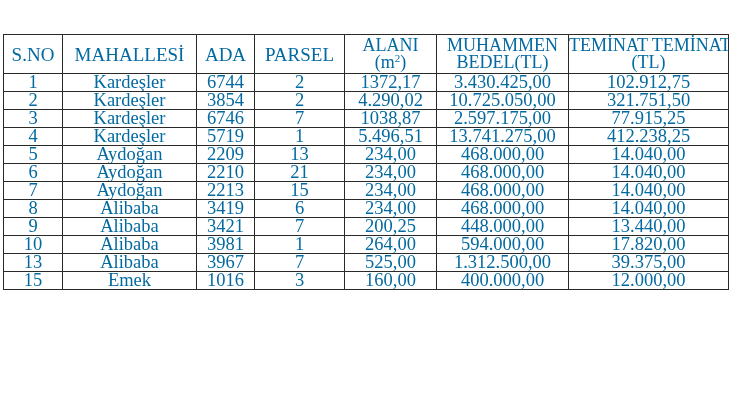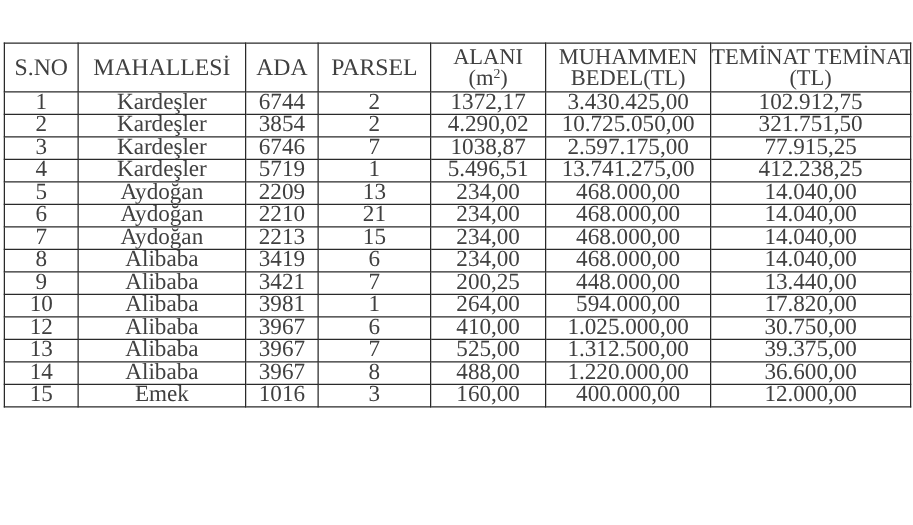--- a/index.html
+++ b/index.html
@@ -17,21 +17,21 @@
       background: #ffffff;
     }
     table.parcels {
       position: absolute;
       left: 3px;
       top: 34px;
       width: 725px;
       border-collapse: collapse;
       table-layout: fixed;
       font-family: "Liberation Serif", "DejaVu Serif", serif;
-      color: #404040;
+      color: #0369a1;
     }
     table.parcels th,
     table.parcels td {
       border: 1.5px solid #2a2a2a;
       text-align: center;
       padding: 0;
       white-space: nowrap;
       overflow: hidden;
     }
     table.parcels th {
@@ -170,45 +170,27 @@
         <tr>
           <td>10</td>
           <td>Alibaba</td>
           <td>3981</td>
           <td>1</td>
           <td>264,00</td>
           <td>594.000,00</td>
           <td>17.820,00</td>
         </tr>
         <tr>
-          <td>12</td>
-          <td>Alibaba</td>
-          <td>3967</td>
-          <td>6</td>
-          <td>410,00</td>
-          <td>1.025.000,00</td>
-          <td>30.750,00</td>
-        </tr>
-        <tr>
           <td>13</td>
           <td>Alibaba</td>
           <td>3967</td>
           <td>7</td>
           <td>525,00</td>
           <td>1.312.500,00</td>
           <td>39.375,00</td>
-        </tr>
-        <tr>
-          <td>14</td>
-          <td>Alibaba</td>
-          <td>3967</td>
-          <td>8</td>
-          <td>488,00</td>
-          <td>1.220.000,00</td>
-          <td>36.600,00</td>
         </tr>
         <tr>
           <td>15</td>
           <td>Emek</td>
           <td>1016</td>
           <td>3</td>
           <td>160,00</td>
           <td>400.000,00</td>
           <td>12.000,00</td>
         </tr>

